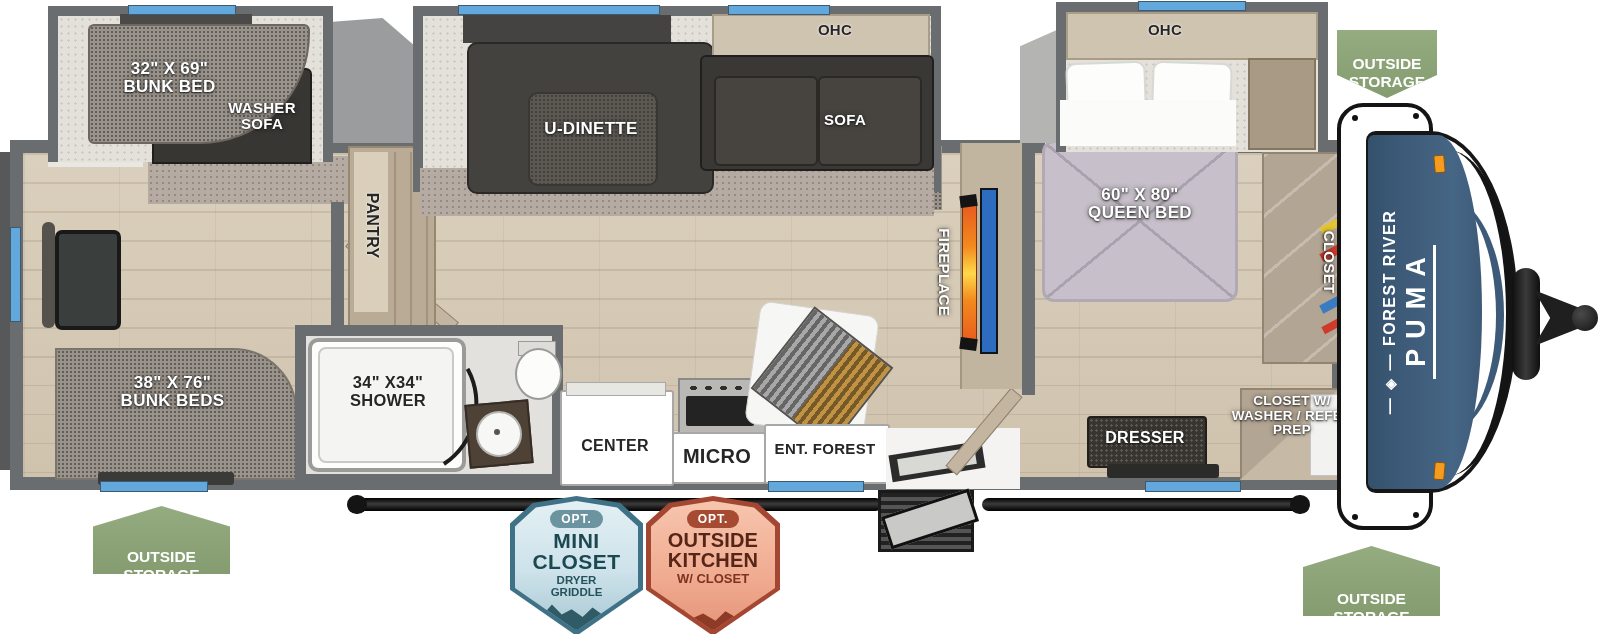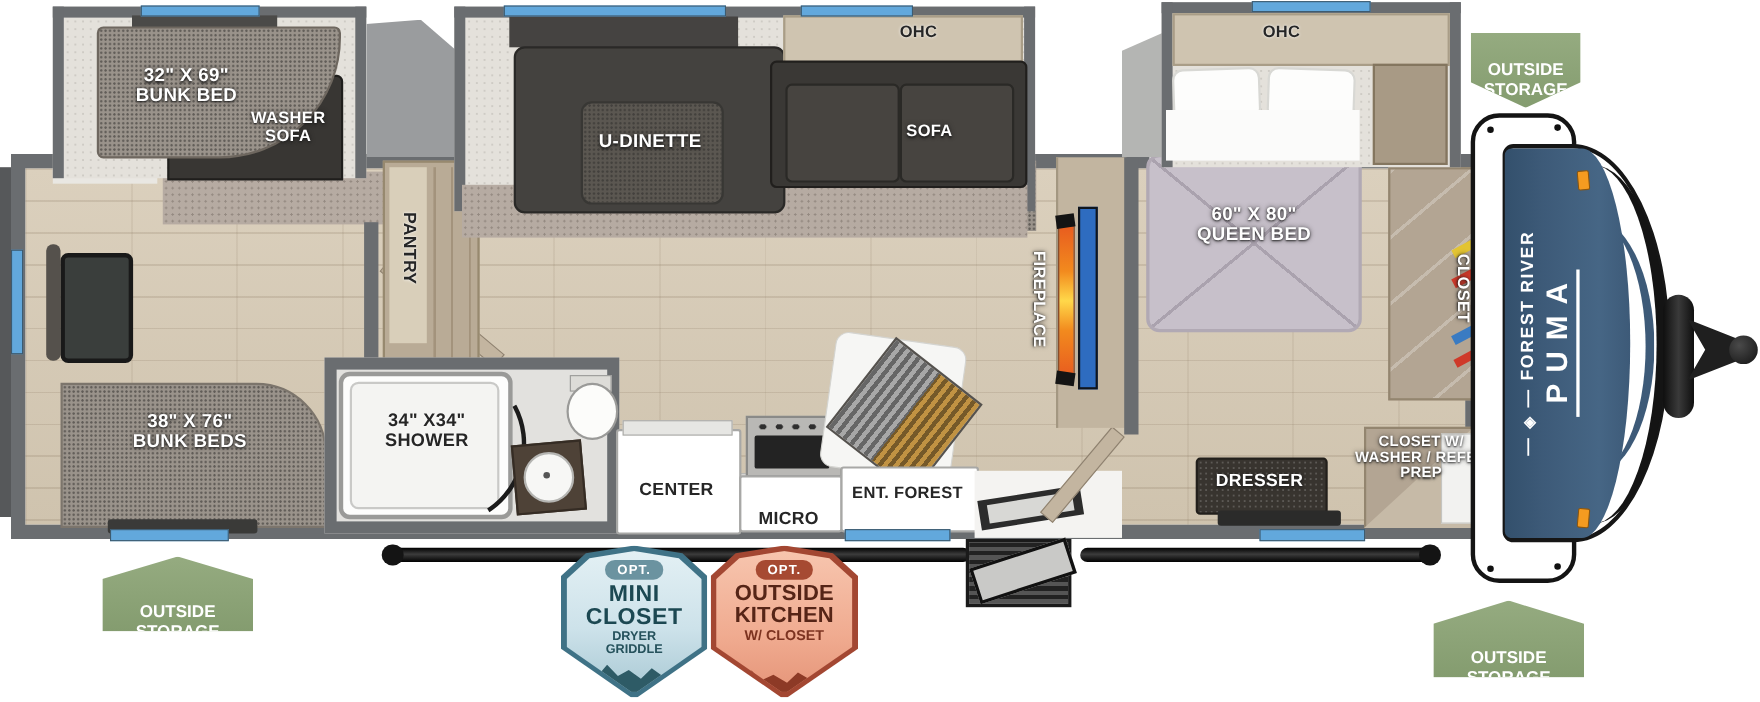--- a/index.html
+++ b/index.html
@@ -67,21 +67,21 @@
 
   <div class="abs" style="left:660px;top:430px;width:228px;height:50px;background:#d9d8d4;border:1px solid #b8b7b3;"></div>
   <div class="abs" style="left:560px;top:390px;width:110px;height:92px;background:#fff;border:2px solid #a8a8a6;border-radius:3px;"></div>
   <div class="abs" style="left:566px;top:382px;width:98px;height:12px;background:#e6e6e3;border:1px solid #a8a8a6;"></div>
   <div class="lbl dk" style="left:560px;top:437px;width:110px;font-size:16px;">CENTER</div>
 
   <div class="abs" style="left:678px;top:378px;width:84px;height:52px;background:#b9b8b5;border:2px solid #8a8a88;"></div>
   <div class="abs" style="left:684px;top:382px;width:72px;height:10px;background:radial-gradient(#2e2e2e 3.4px, transparent 3.6px) 2px 1px/15px 10px repeat-x;"></div>
   <div class="abs" style="left:686px;top:396px;width:68px;height:30px;background:#232323;border-radius:2px;"></div>
   <div class="abs" style="left:672px;top:432px;width:90px;height:48px;background:#fff;border:2px solid #a8a8a6;border-radius:3px;"></div>
-  <div class="lbl dk" style="left:672px;top:463px;width:90px;font-size:16px;">MICRO</div>
+  <div class="lbl dk" style="left:672px;top:446px;width:90px;font-size:20px;">MICRO</div>
 
   <div class="abs" style="left:752px;top:308px;width:118px;height:122px;background:#f6f6f4;border:1px solid #d4d4d0;border-radius:12px;transform:rotate(8deg);"></div>
   <div class="abs" style="left:772px;top:326px;width:96px;height:100px;transform:rotate(38deg);border:2px solid #55524e;background:
        linear-gradient(90deg,#bdbdbd 0 52%,#d9a54b 52% 100%),repeating-linear-gradient(90deg,#8a8a8a 0 4px,#e2e2e2 4px 8px);
        background-blend-mode:multiply;"></div>
   <div class="abs" style="left:764px;top:424px;width:122px;height:56px;background:#fff;border:2px solid #a8a8a6;border-radius:3px;"></div>
   <div class="lbl dk" style="left:760px;top:441px;width:130px;font-size:15px;">ENT. FOREST</div>
 
   <div class="abs" style="left:886px;top:428px;width:134px;height:61px;background:#f4f3f1;"></div>
   <div class="abs" style="left:890px;top:448px;width:94px;height:27px;background:#2c2c2c;transform:rotate(-9deg);"></div>

